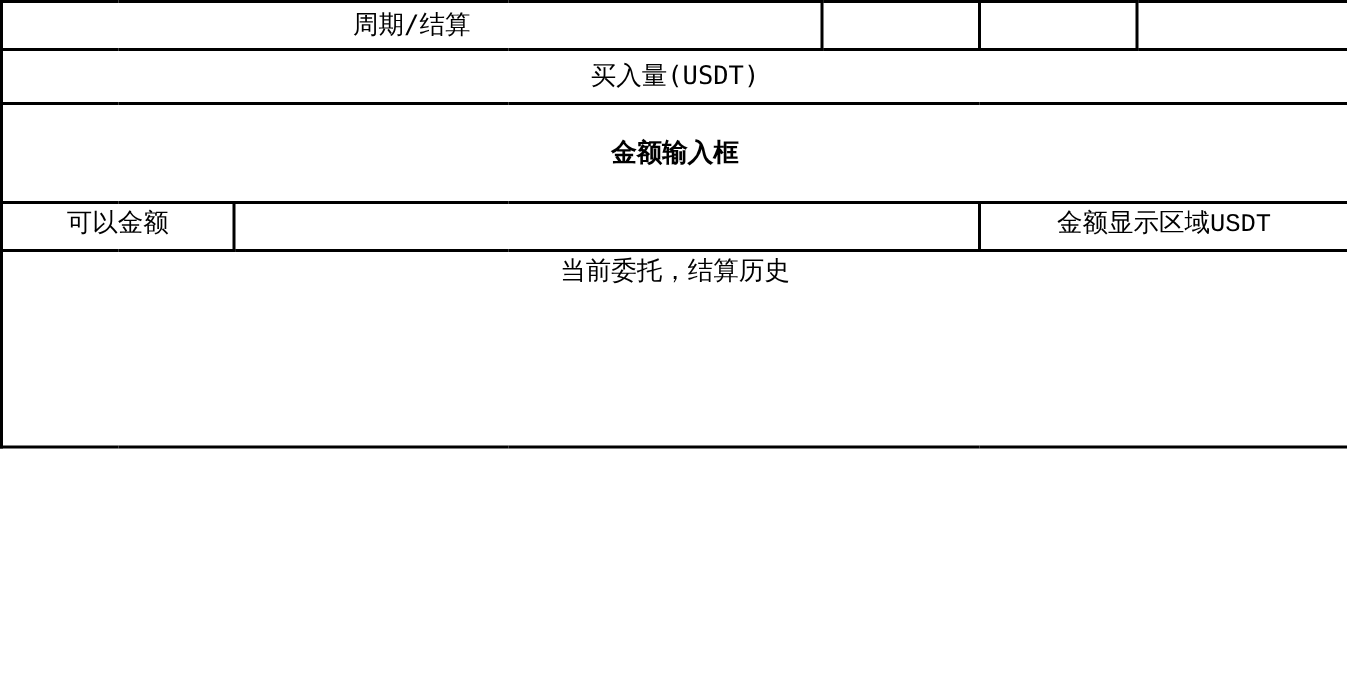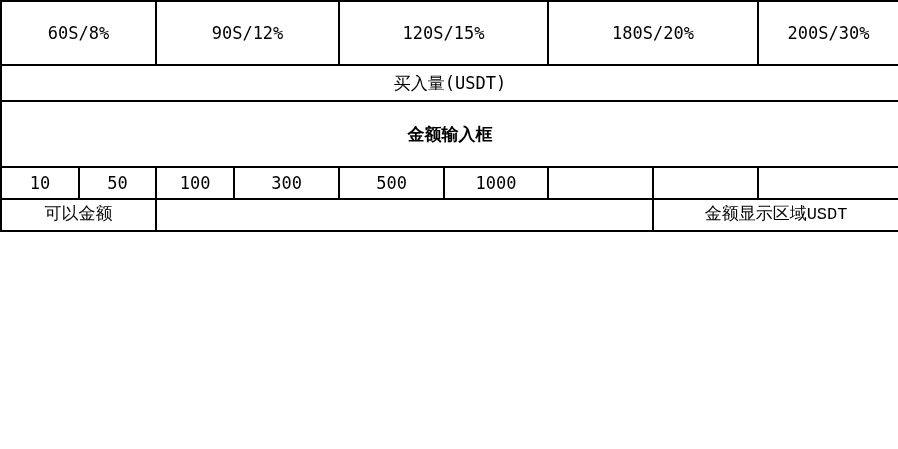--- a/index.html
+++ b/index.html
@@ -56,50 +56,41 @@
       <col style="width:78px">
     <col style="width:105px">
       <col style="width:105px">
       <col style="width:104px">
     <col style="width:105px">
       <col style="width:105px">
       <col style="width:141px">
   </colgroup>
 
   <tbody>
+      <tr class="r1">
+    <td colspan="6" class="align-left">周期/结算</td>
+    <td></td>
+    <td></td>
+    <td></td>
+  </tr>
 
-  <tr class="r2">
-    <td colspan="2">60S/8%</td>
-    <td colspan="2">90S/12%</td>
-    <td colspan="2">120S/15%</td>
-    <td colspan="2">180S/20%</td>
-    <td>200S/30%</td>
-  </tr>
 
   <tr class="r3">
     <td colspan="9" class="align-left">买入量(USDT)</td>
   </tr>
 
   <tr class="r4">
     <td colspan="9" class="align-left">金额输入框</td>
   </tr>
 
-  <tr class="r5">
-    <td>10</td>
-    <td>50</td>
-    <td>100</td>
-    <td>300</td>
-    <td>500</td>
-    <td>1000</td>
-    <td></td>
-    <td></td>
-    <td></td>
-  </tr>
 
   <tr class="r6">
     <td colspan="2">可以金额</td>
     <td colspan="5"></td>
     <td colspan="2">金额显示区域USDT</td>
   </tr>
 
 
+  <tr class="r8">
+    <td colspan="9" class="align-left">当前委托，结算历史</td>
+  </tr>
 </tbody>
   </table>
 
 </body></html>

